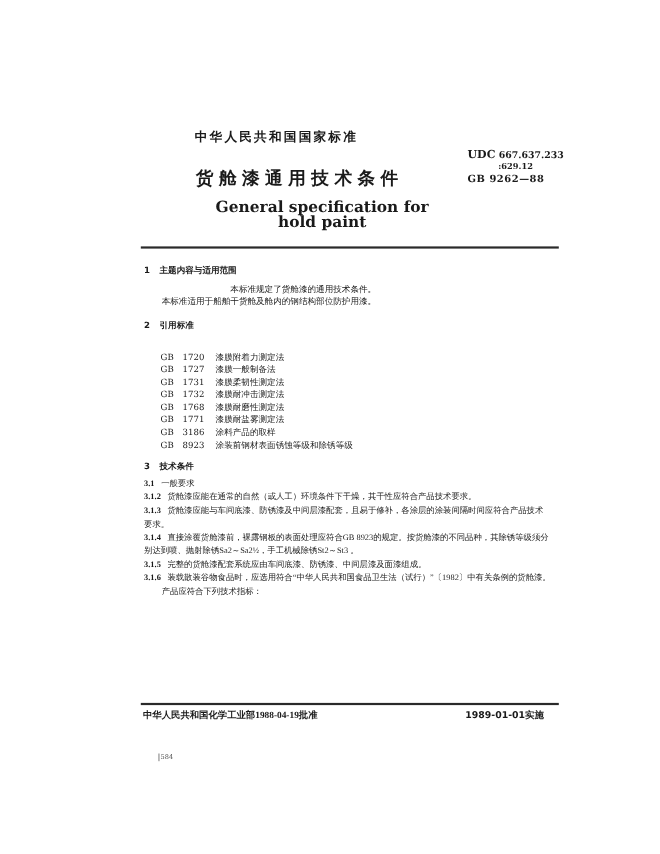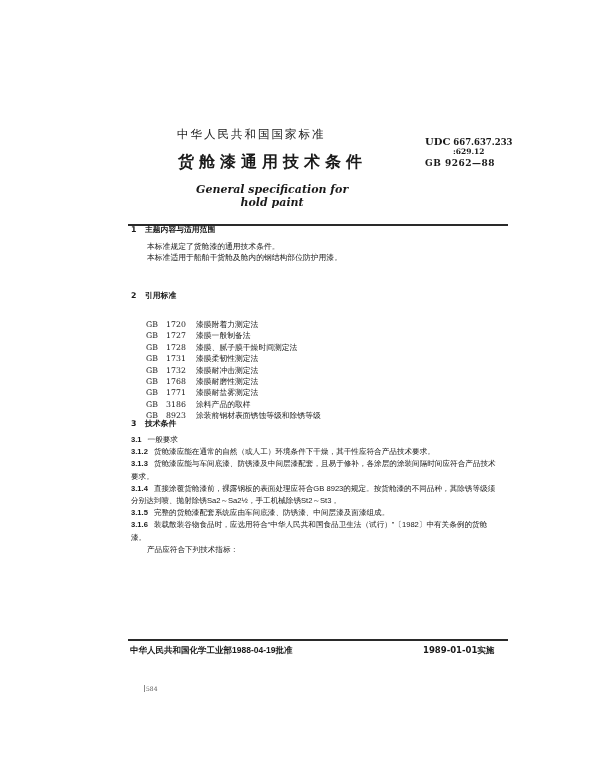--- a/index.html
+++ b/index.html
@@ -1,74 +1,73 @@
 <!DOCTYPE html>
 <html><head>
   <meta charset="utf-8">
   <style>
     html, body { margin: 0; padding: 0; }
     body {
       width: 600px; height: 776px; background: #ffffff; position: relative; overflow: hidden;
       font-family: "DejaVu Serif", "Liberation Serif", serif; color: #1a1a1a;
     }
     .abs { position: absolute; white-space: nowrap; }
-    .std-org { left: 177px; top: 127px; font-size: 11.5px; font-weight: normal; letter-spacing: 2px; font-family: "DejaVu Sans", sans-serif; }
+    .std-org { left: 177px; top: 117px; font-size: 11.5px; font-weight: bold; letter-spacing: 2px; font-family: "DejaVu Sans", sans-serif; }
     .title-cn { left: 178px; top: 152px; font-size: 16px; font-weight: bold; letter-spacing: 5px; font-family: Liberation Serif, serif; }
-    .title-en { left: 196px; top: 183px; font-size: 11px; font-weight: bold; text-align: center; line-height: 13px; font-family: "DejaVu Serif", serif; font-style: italic; }
+    .title-en { left: 196px; top: 183px; font-size: 14px; font-weight: bold; text-align: center; line-height: 13px; font-family: "DejaVu Serif", serif; }
     .udc { left: 425px; top: 137px; font-size: 8.5px; font-weight: bold; line-height: 10px; }
     .udc .lbl { font-size: 10px; text-align: center; }
     .udc .sub { padding-left: 28px; font-size: 7.5px; }
     .gbno { left: 425px; top: 158px; font-size: 9px; font-weight: bold; letter-spacing: 0.5px; }
     .rule { position: absolute; left: 128px; width: 380px; height: 2px; background: #2a2a2a; }
     .rule.top { top: 224px; }
     .rule.bottom { top: 639px; height: 1.5px; }
     .sec { position: absolute; font-family: "DejaVu Sans", sans-serif; font-size: 7.8px; line-height: 11.6px; }
     .sec-h { font-weight: bold; }
     .sec-h .num { display: inline-block; width: 14px; }
-    .para { padding-left: 16px; }
+    .para { padding-left: 16px; text-align: right; }
     .ref-list { position: absolute; left: 146px; top: 319px; font-size: 7.8px; line-height: 11.4px; font-family: "DejaVu Sans", sans-serif; }
     .ref-row .code { display: inline-block; width: 50px; font-family: "DejaVu Serif", serif; }
     .ref-row .code .gb { display: inline-block; width: 20px; }
-    .body3 { position: absolute; left: 131px; top: 434px; width: 370px; font-family: Liberation Sans, sans-serif; font-size: 7.6px; line-height: 12.2px; white-space: normal; }
+    .body3 { position: absolute; left: 131px; top: 434px; width: 370px; font-family: Liberation Serif, serif; font-size: 7.6px; line-height: 12.2px; white-space: normal; }
     .body3 .cl { font-weight: bold; display: inline-block; margin-right: 6px; }
     .body3 .indent { padding-left: 16px; }
-    .footer-left { left: 130px; top: 645px; font-size: 8.5px; font-weight: bold; font-family: Liberation Sans, sans-serif; }
+    .footer-left { left: 130px; top: 645px; font-size: 8.5px; font-weight: bold; font-family: Liberation Serif, serif; }
     .footer-right { left: 423px; top: 645px; font-size: 8.5px; font-weight: bold; font-family: "DejaVu Sans", sans-serif; }
     .pageno { left: 144px; top: 685px; font-size: 6px; color: #555; border-left: 1px solid #888; padding-left: 1px; }
   </style>
 </head>
 <body>
 
 <div class="abs std-org">中华人民共和国国家标准</div>
 <div class="abs title-cn">货舱漆通用技术条件</div>
 <div class="abs title-en">
   <div>General specification for</div>
   <div>hold paint</div>
 </div>
 <div class="abs udc">
   <div><span class="lbl">UDC</span> <span>667.637.233</span></div>
   <div class="sub">:629.12</div>
 </div>
 <div class="abs gbno">GB 9262—88</div>
 
 <div class="rule top"></div>
 
-<div class="sec" style="left:131px; top:224px;">
+<div class="sec" style="left:131px; top:240px;">
   <div class="sec-h"><span class="num">1</span><span>主题内容与适用范围</span></div>
   <div class="para" style="margin-top:5px;">本标准规定了货舱漆的通用技术条件。</div>
   <div class="para">本标准适用于船舶干货舱及舱内的钢结构部位防护用漆。</div>
 </div>
 
 <div class="sec" style="left:131px; top:290px;">
   <div class="sec-h"><span class="num">2</span><span>引用标准</span></div>
 </div>
 <div class="ref-list">
   <div class="ref-row"><span class="code"><span class="gb">GB</span><span>1720</span></span><span>漆膜附着力测定法</span></div>
   <div class="ref-row"><span class="code"><span class="gb">GB</span><span>1727</span></span><span>漆膜一般制备法</span></div>
-  <div class="ref-row"><span class="code"><span class="gb">GB</span><span>1728</span></span><span>漆膜、腻子膜干燥时间测定法</span></div>
   <div class="ref-row"><span class="code"><span class="gb">GB</span><span>1731</span></span><span>漆膜柔韧性测定法</span></div>
   <div class="ref-row"><span class="code"><span class="gb">GB</span><span>1732</span></span><span>漆膜耐冲击测定法</span></div>
   <div class="ref-row"><span class="code"><span class="gb">GB</span><span>1768</span></span><span>漆膜耐磨性测定法</span></div>
   <div class="ref-row"><span class="code"><span class="gb">GB</span><span>1771</span></span><span>漆膜耐盐雾测定法</span></div>
   <div class="ref-row"><span class="code"><span class="gb">GB</span><span>3186</span></span><span>涂料产品的取样</span></div>
   <div class="ref-row"><span class="code"><span class="gb">GB</span><span>8923</span></span><span>涂装前钢材表面锈蚀等级和除锈等级</span></div>
 </div>
 
 <div class="sec" style="left:131px; top:418px;">
   <div class="sec-h"><span class="num">3</span><span>技术条件</span></div>

